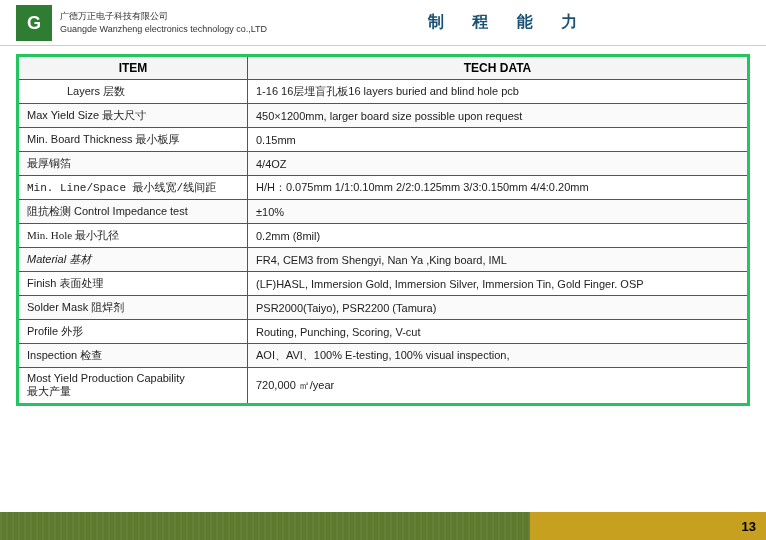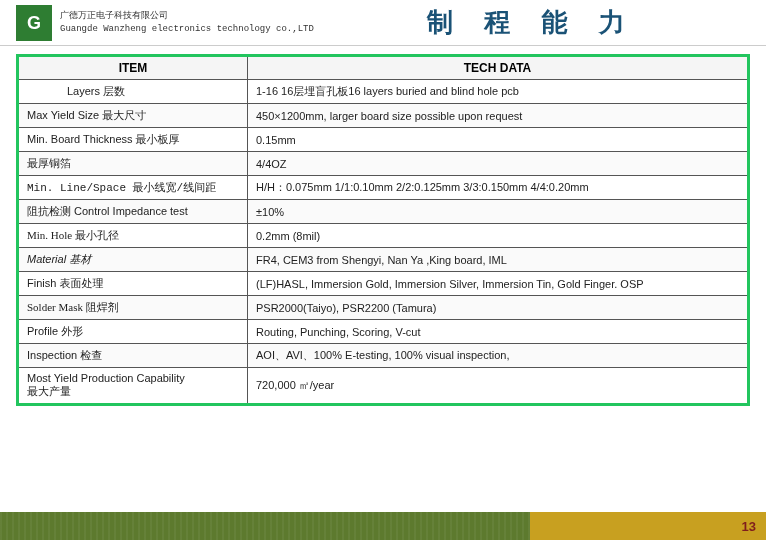--- a/index.html
+++ b/index.html
@@ -30,30 +30,29 @@
 
     .logo-icon {
       width: 36px;
       height: 36px;
     }
 
     .logo-text {
       font-size: 9px;
       color: #333;
       line-height: 1.4;
-      font-family: Liberation Mono, monospace;
     }
 
     .title-area {
       flex: 1;
       text-align: center;
     }
 
     .main-title {
-      font-size: 26px;
+      font-size: 16px;
       font-weight: bold;
       color: #1a5276;
       letter-spacing: 12px;
     }
 
     
     .table-wrapper {
       padding: 8px 16px;
     }
 
@@ -118,21 +117,21 @@
     .footer-gold {
       background: #c8a020;
       flex: 1;
       display: flex;
       align-items: center;
       justify-content: flex-end;
       padding-right: 10px;
     }
 
     .page-number {
-      color: #7f1d1d;
+      color: #000000;
       font-weight: bold;
       font-size: 13px;
     }
   </style>
 </head>
 <body>
 
 <div class="header">
   <div class="logo-area">
 
@@ -189,21 +188,21 @@
         </tr>
         <tr>
           <td style="white-space: pre-line; font-style: italic;">Material 基材</td>
           <td>FR4, CEM3 from Shengyi, Nan Ya ,King board, IML</td>
         </tr>
         <tr>
           <td style="white-space: pre-line;">Finish 表面处理</td>
           <td>(LF)HASL, Immersion Gold, Immersion Silver, Immersion Tin, Gold Finger. OSP</td>
         </tr>
         <tr>
-          <td style="white-space: pre-line; font-family: Liberation Serif, serif;">Solder Mask 阻焊剂</td>
+          <td style="white-space: pre-line;">Solder Mask 阻焊剂</td>
           <td>PSR2000(Taiyo), PSR2200 (Tamura)</td>
         </tr>
         <tr>
           <td style="white-space: pre-line;">Profile 外形</td>
           <td>Routing, Punching, Scoring, V-cut</td>
         </tr>
         <tr>
           <td style="white-space: pre-line;">Inspection 检查</td>
           <td>AOI、AVI、100% E-testing, 100% visual inspection,</td>
         </tr>

